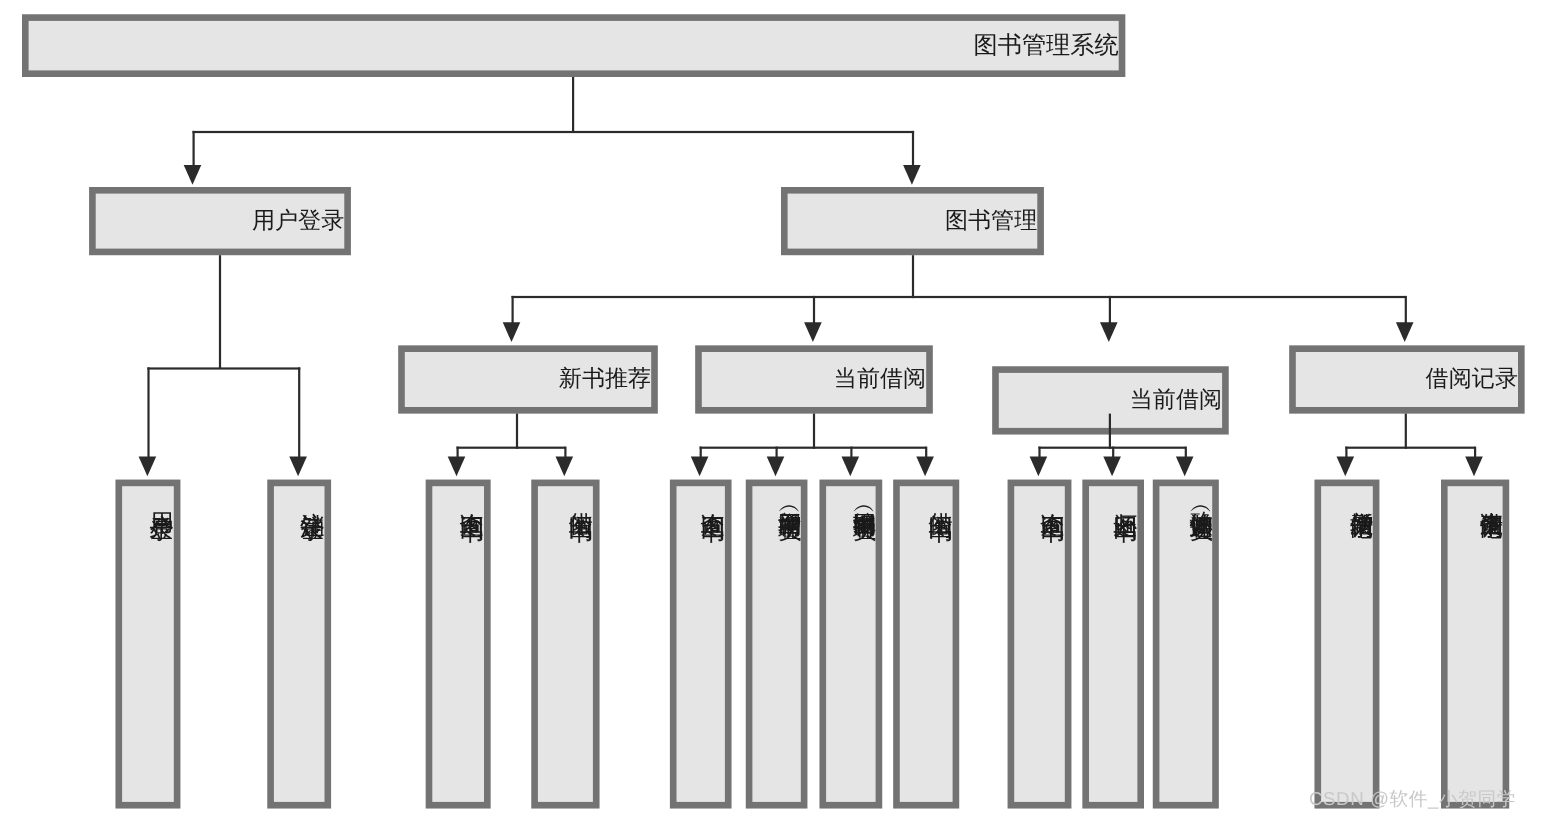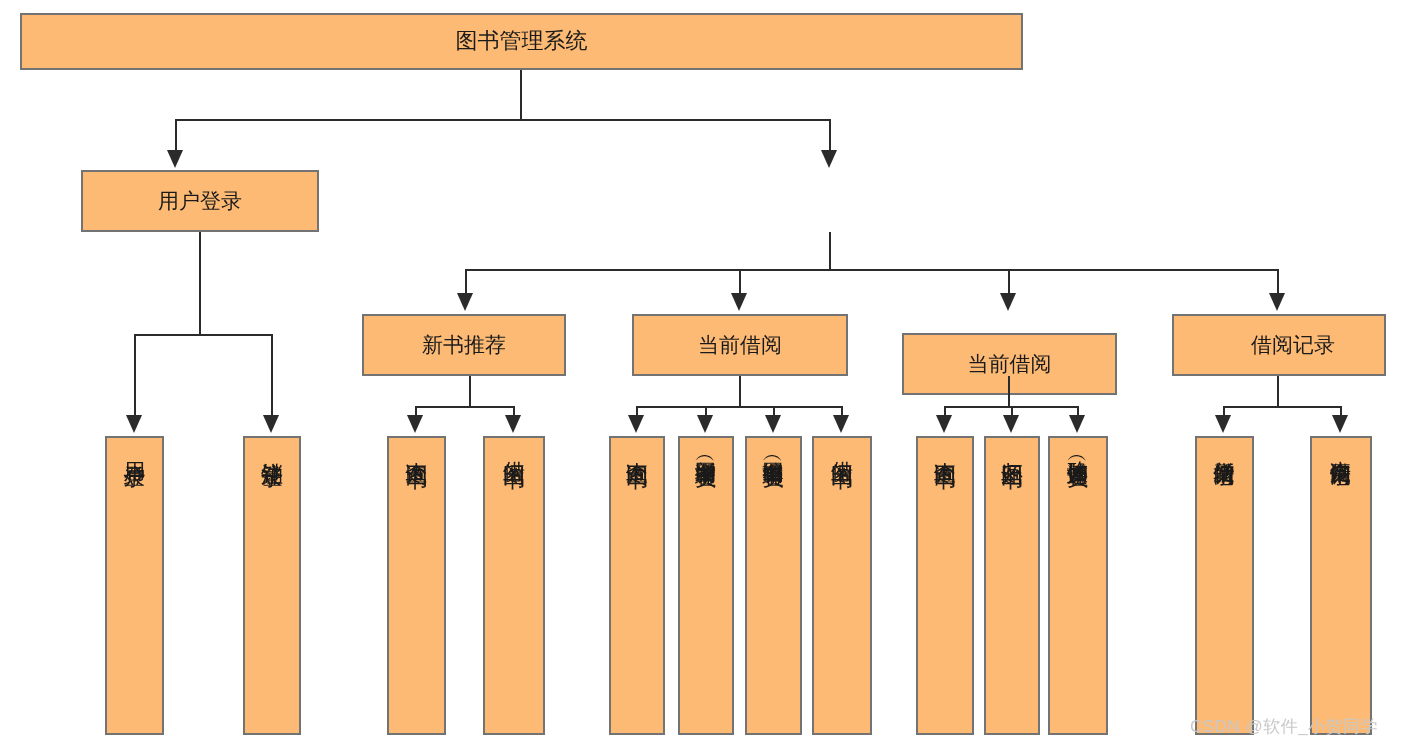--- a/index.html
+++ b/index.html
@@ -2,25 +2,25 @@
 <html><head>
 <meta charset="utf-8">
 <style>
   html,body{margin:0;padding:0;background:#ffffff;}
   body{font-family:"Liberation Sans","DejaVu Sans",sans-serif;}
   #canvas{position:relative;width:1405px;height:747px;background:#ffffff;overflow:hidden;}
 
   .node{
     position:absolute;
     box-sizing:border-box;
-    border:2px solid #737373;
-    background:#fdba74;
+    border:6px solid #737373;
+    background:#e5e5e5;
     display:flex;
     align-items:center;
-    justify-content:center;
+    justify-content:flex-end;
     color:#1a1a1a;
   }
   .node .lbl{
     display:block;
     text-align:center;
     line-height:1.12;
     white-space:nowrap;
   }
   .h-node .lbl{font-size:21px;}
   .root .lbl{font-size:22px;}
@@ -70,40 +70,43 @@
 
   <div class="ln v" style="left:175px;top:119px;height:35px;"></div>
   <div class="arrow" style="left:167px;top:150px;"></div>
   <div class="ln v" style="left:829px;top:119px;height:35px;"></div>
   <div class="arrow" style="left:821px;top:150px;"></div>
 
   <div class="node h-node" style="left:81px;top:170px;width:238px;height:62px;">
     <span class="lbl">用户登录</span>
   </div>
 
+  <div class="node h-node" style="left:710px;top:170px;width:239px;height:62px;">
+    <span class="lbl">图书管理</span>
+  </div>
 
   <div class="ln v" style="left:199px;top:232px;height:103px;"></div>
   <div class="ln h" style="left:134px;top:334px;width:139px;"></div>
   <div class="ln v" style="left:134px;top:334px;height:85px;"></div>
   <div class="arrow" style="left:126px;top:415px;"></div>
   <div class="ln v" style="left:271px;top:334px;height:85px;"></div>
   <div class="arrow" style="left:263px;top:415px;"></div>
 
   <div class="ln v" style="left:829px;top:232px;height:39px;"></div>
   <div class="ln h" style="left:465px;top:269px;width:813px;"></div>
   <div class="ln v" style="left:465px;top:269px;height:28px;"></div>
   <div class="arrow" style="left:457px;top:293px;"></div>
   <div class="ln v" style="left:739px;top:269px;height:28px;"></div>
   <div class="arrow" style="left:731px;top:293px;"></div>
   <div class="ln v" style="left:1008px;top:269px;height:28px;"></div>
   <div class="arrow" style="left:1000px;top:293px;"></div>
   <div class="ln v" style="left:1277px;top:269px;height:28px;"></div>
   <div class="arrow" style="left:1269px;top:293px;"></div>
 
-  <div class="node h-node" style="left:362px;top:314px;width:204px;height:62px;">
+  <div class="node h-node" style="left:362px;top:314px;width:236px;height:62px;">
     <span class="lbl">新书推荐</span>
   </div>
   <div class="node h-node" style="left:632px;top:314px;width:216px;height:62px;">
     <span class="lbl">当前借阅</span>
   </div>
   <div class="node h-node" style="left:902px;top:314px;width:215px;height:62px;margin-top:19px;">
     <span class="lbl">当前借阅</span>
   </div>
   <div class="node h-node" style="left:1172px;top:314px;width:214px;height:62px;padding-left:28px;">
     <span class="lbl">借阅记录</span>

